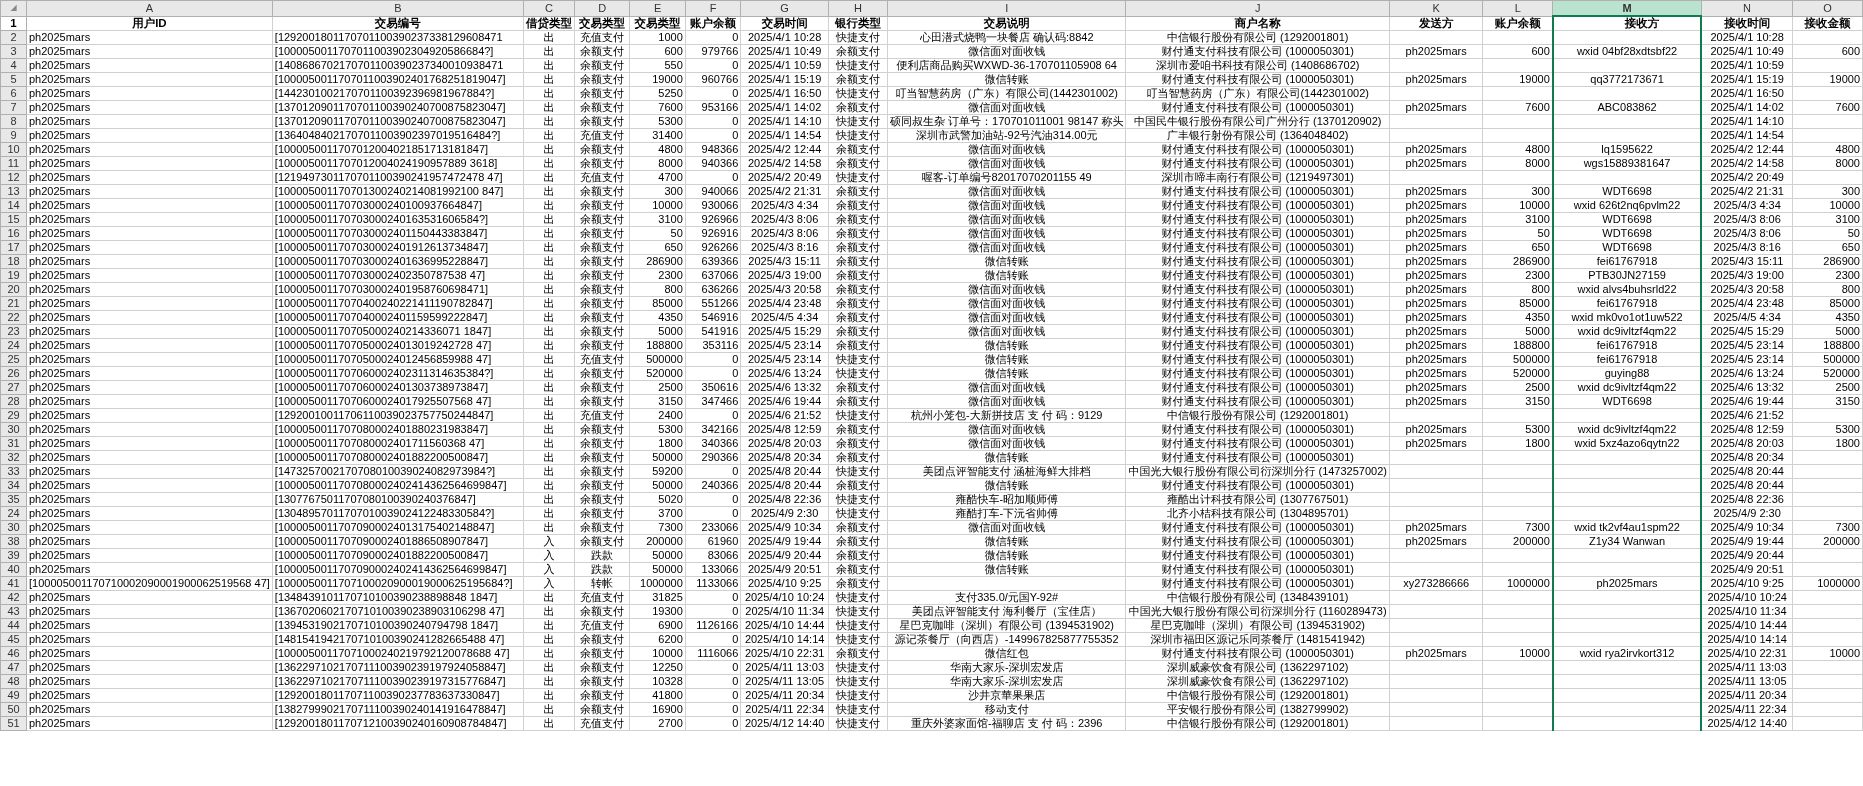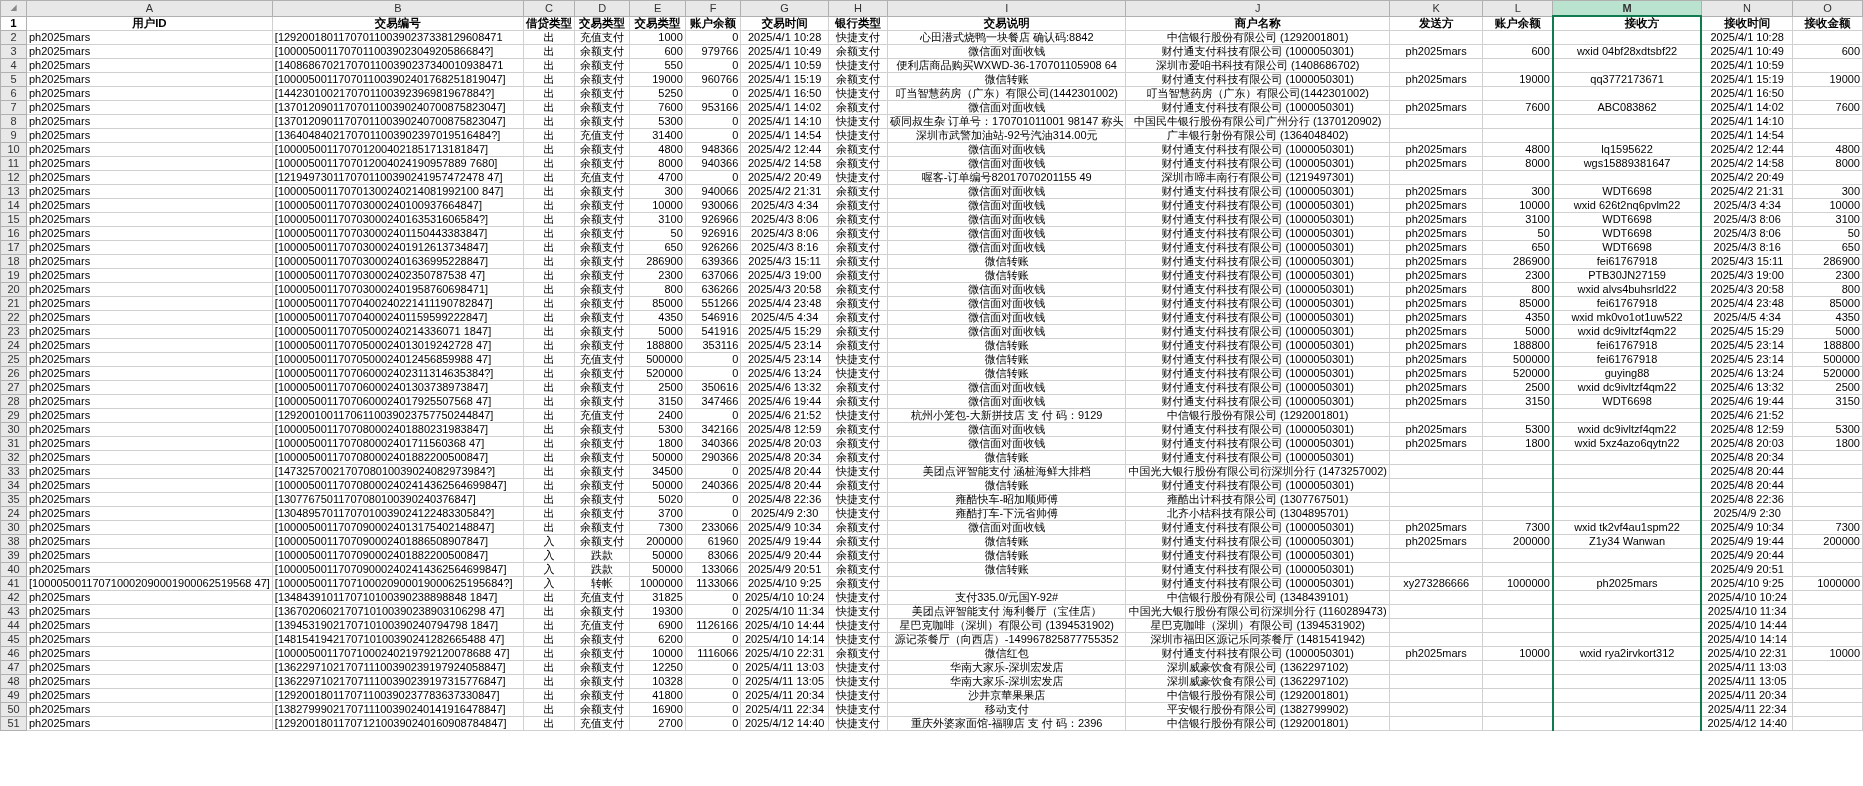--- a/index.html
+++ b/index.html
@@ -236,21 +236,21 @@
           <td class="">财付通支付科技有限公司 (1000050301)</td>
           <td class="">ph2025mars</td>
           <td class="right">4800</td>
           <td class="mcol">lq1595622</td>
           <td class="">2025/4/2 12:44</td>
           <td class="right">4800</td>
         </tr>
         <tr>
           <td class="rowhead">11</td>
           <td class="left">ph2025mars</td>
-          <td class="left">[1000050011707012004024190957889 7680]</td>
+          <td class="left">[1000050011707012004024190957889 3618]</td>
           <td class="">出</td>
           <td class="">余额支付</td>
           <td class="right">8000</td>
           <td class="right">940366</td>
           <td class="">2025/4/2 14:58</td>
           <td class="">余额支付</td>
           <td class="">微信面对面收钱</td>
           <td class="">财付通支付科技有限公司 (1000050301)</td>
           <td class="">ph2025mars</td>
           <td class="right">8000</td>
@@ -635,21 +635,21 @@
           <td class="mcol"></td>
           <td class="">2025/4/8 20:34</td>
           <td class="right"></td>
         </tr>
         <tr>
           <td class="rowhead">33</td>
           <td class="left">ph2025mars</td>
           <td class="left">[1473257002170708010039024082973984?]</td>
           <td class="">出</td>
           <td class="">余额支付</td>
-          <td class="right">34500</td>
+          <td class="right">59200</td>
           <td class="right">0</td>
           <td class="">2025/4/8 20:44</td>
           <td class="">快捷支付</td>
           <td class="">美团点评智能支付 涵桩海鲜大排档</td>
           <td class="">中国光大银行股份有限公司衍深圳分行 (1473257002)</td>
           <td class=""></td>
           <td class="right"></td>
           <td class="mcol"></td>
           <td class="">2025/4/8 20:44</td>
           <td class="right"></td>

